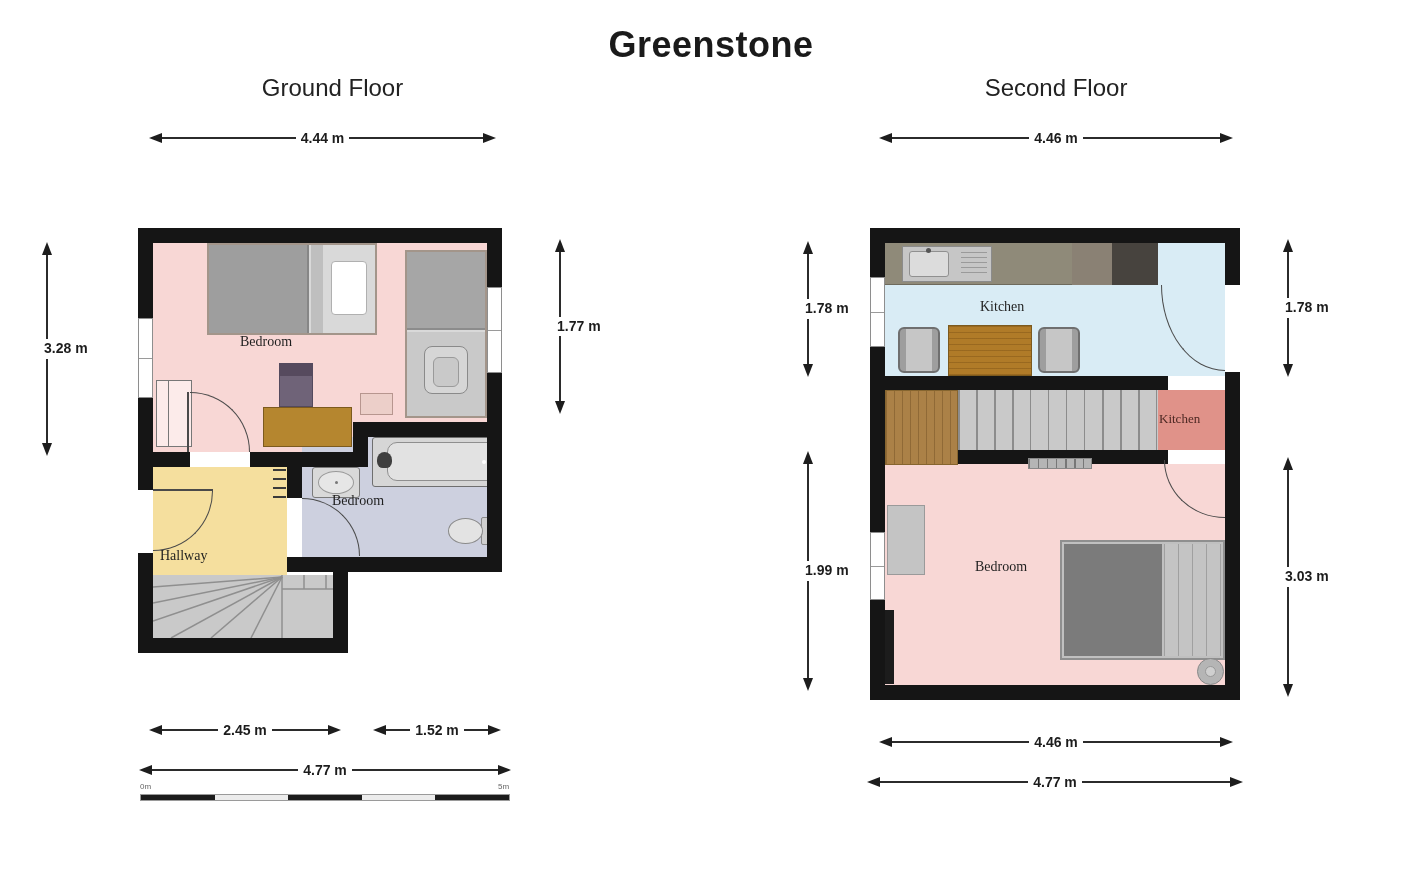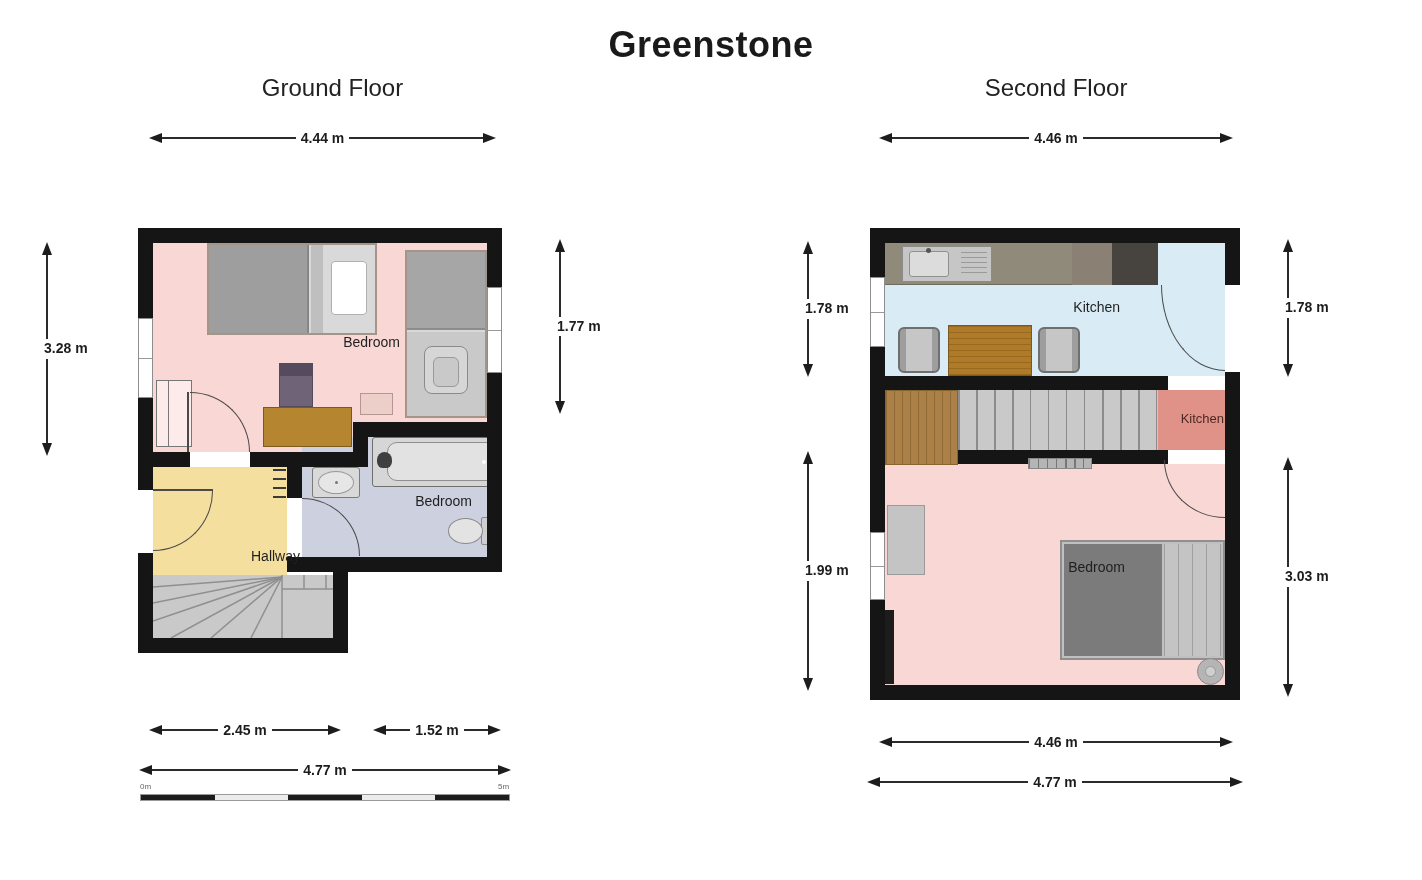--- a/index.html
+++ b/index.html
@@ -17,21 +17,21 @@
   .wall { position:absolute; background:#151515; }
   .floor { position:absolute; }
   .win { position:absolute; background:#fff; border:1px solid #8e8e8e; }
   .win::after { content:''; position:absolute; left:0; right:0; top:50%; height:1px; background:#9a9a9a; }
   .leaf { position:absolute; background:#4a4a4a; }
   .arc { position:absolute; }
   .arc.tr { border-top:1.5px solid #4a4a4a; border-right:1.5px solid #4a4a4a; border-top-right-radius:100% 100%; }
   .arc.br { border-bottom:1.5px solid #4a4a4a; border-right:1.5px solid #4a4a4a; border-bottom-right-radius:100% 100%; }
   .arc.bl { border-bottom:1.5px solid #4a4a4a; border-left:1.5px solid #4a4a4a; border-bottom-left-radius:100% 100%; }
 
-  .room-label { position:absolute; text-align:right; font-size:14px; font-weight:500; color:#1f1f1f; }
+  .room-label { position:absolute; text-align:left; font-size:14px; font-weight:500; color:#1f1f1f;font-family:Liberation Serif, serif; }
 
   
   .dim { position:absolute; display:flex; align-items:flex-start; justify-content:center; }
   .dim span { position:relative; background:#fff; padding:0 5px; font-size:14px; font-weight:600; color:#1c1c1c; line-height:1.1; white-space:nowrap; z-index:2; }
   .dh { height:14px; }
   .dh .ln { position:absolute; left:2px; right:2px; top:50%; height:1.5px; margin-top:-1px; background:#2b2b2b; }
   .dh .aw { position:absolute; left:-1px; top:50%; transform:translateY(-50%); width:0; height:0;
     border-top:5px solid transparent; border-bottom:5px solid transparent; border-right:13px solid #1d1d1d; }
   .dh .ae { position:absolute; right:-1px; top:50%; transform:translateY(-50%); width:0; height:0;
     border-top:5px solid transparent; border-bottom:5px solid transparent; border-left:13px solid #1d1d1d; }

